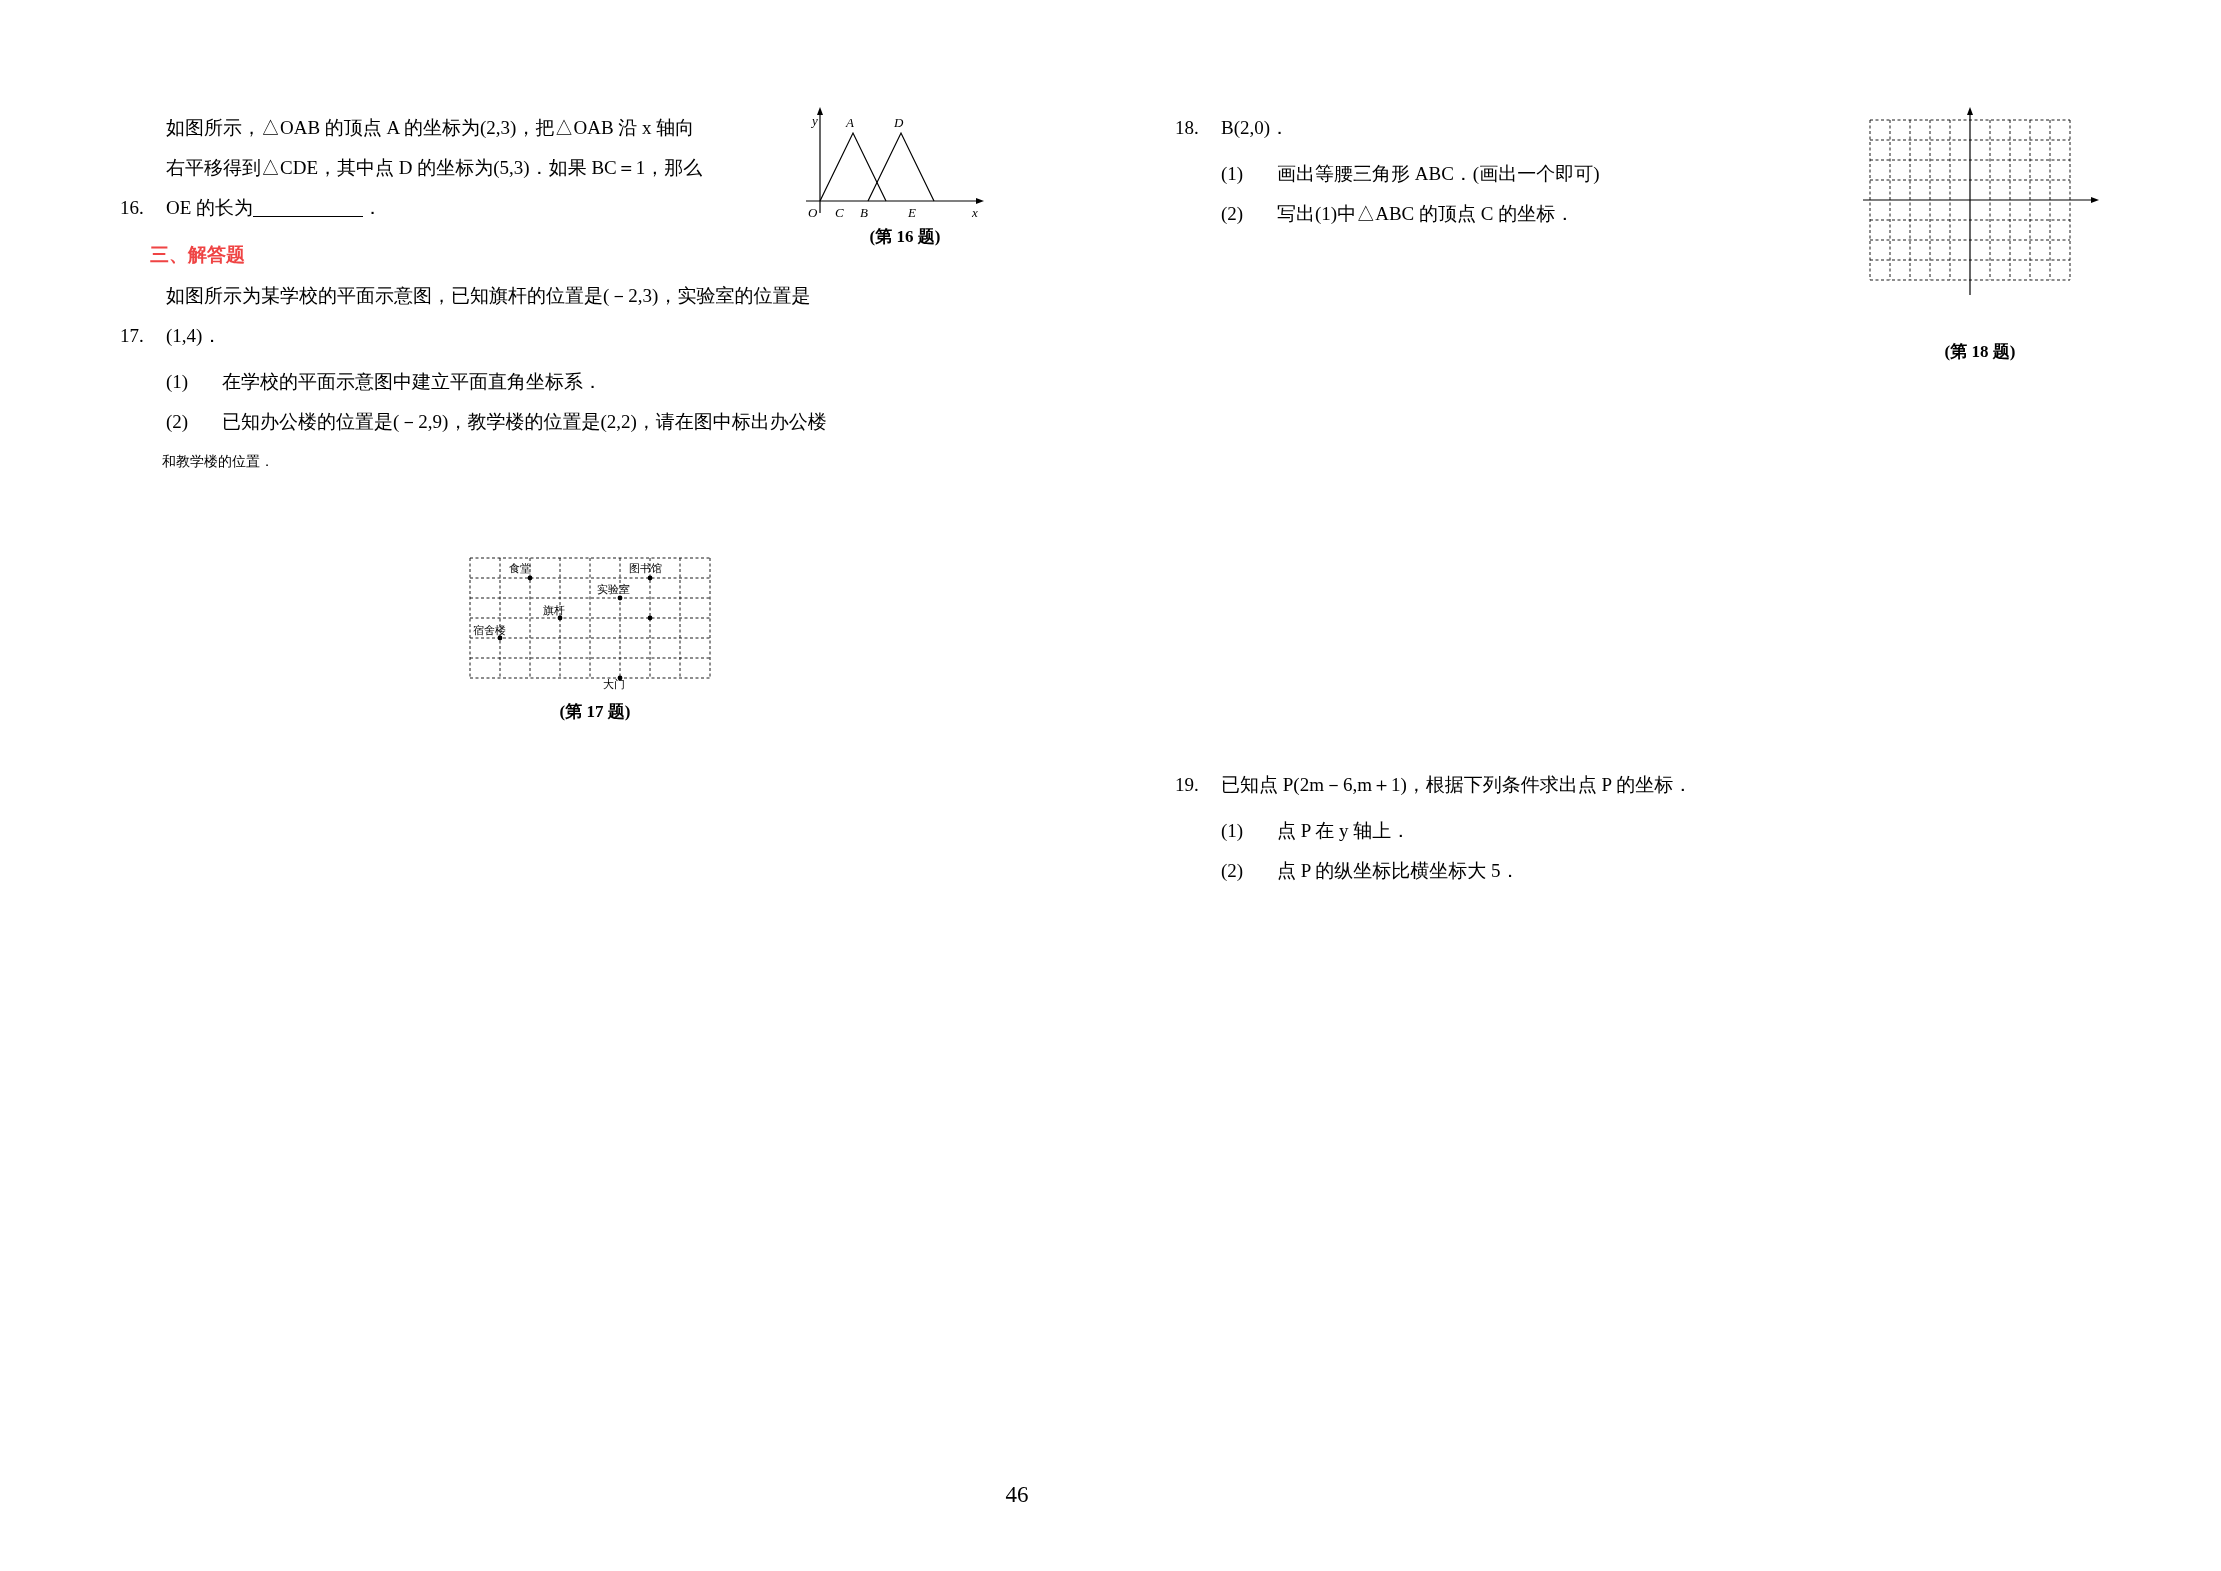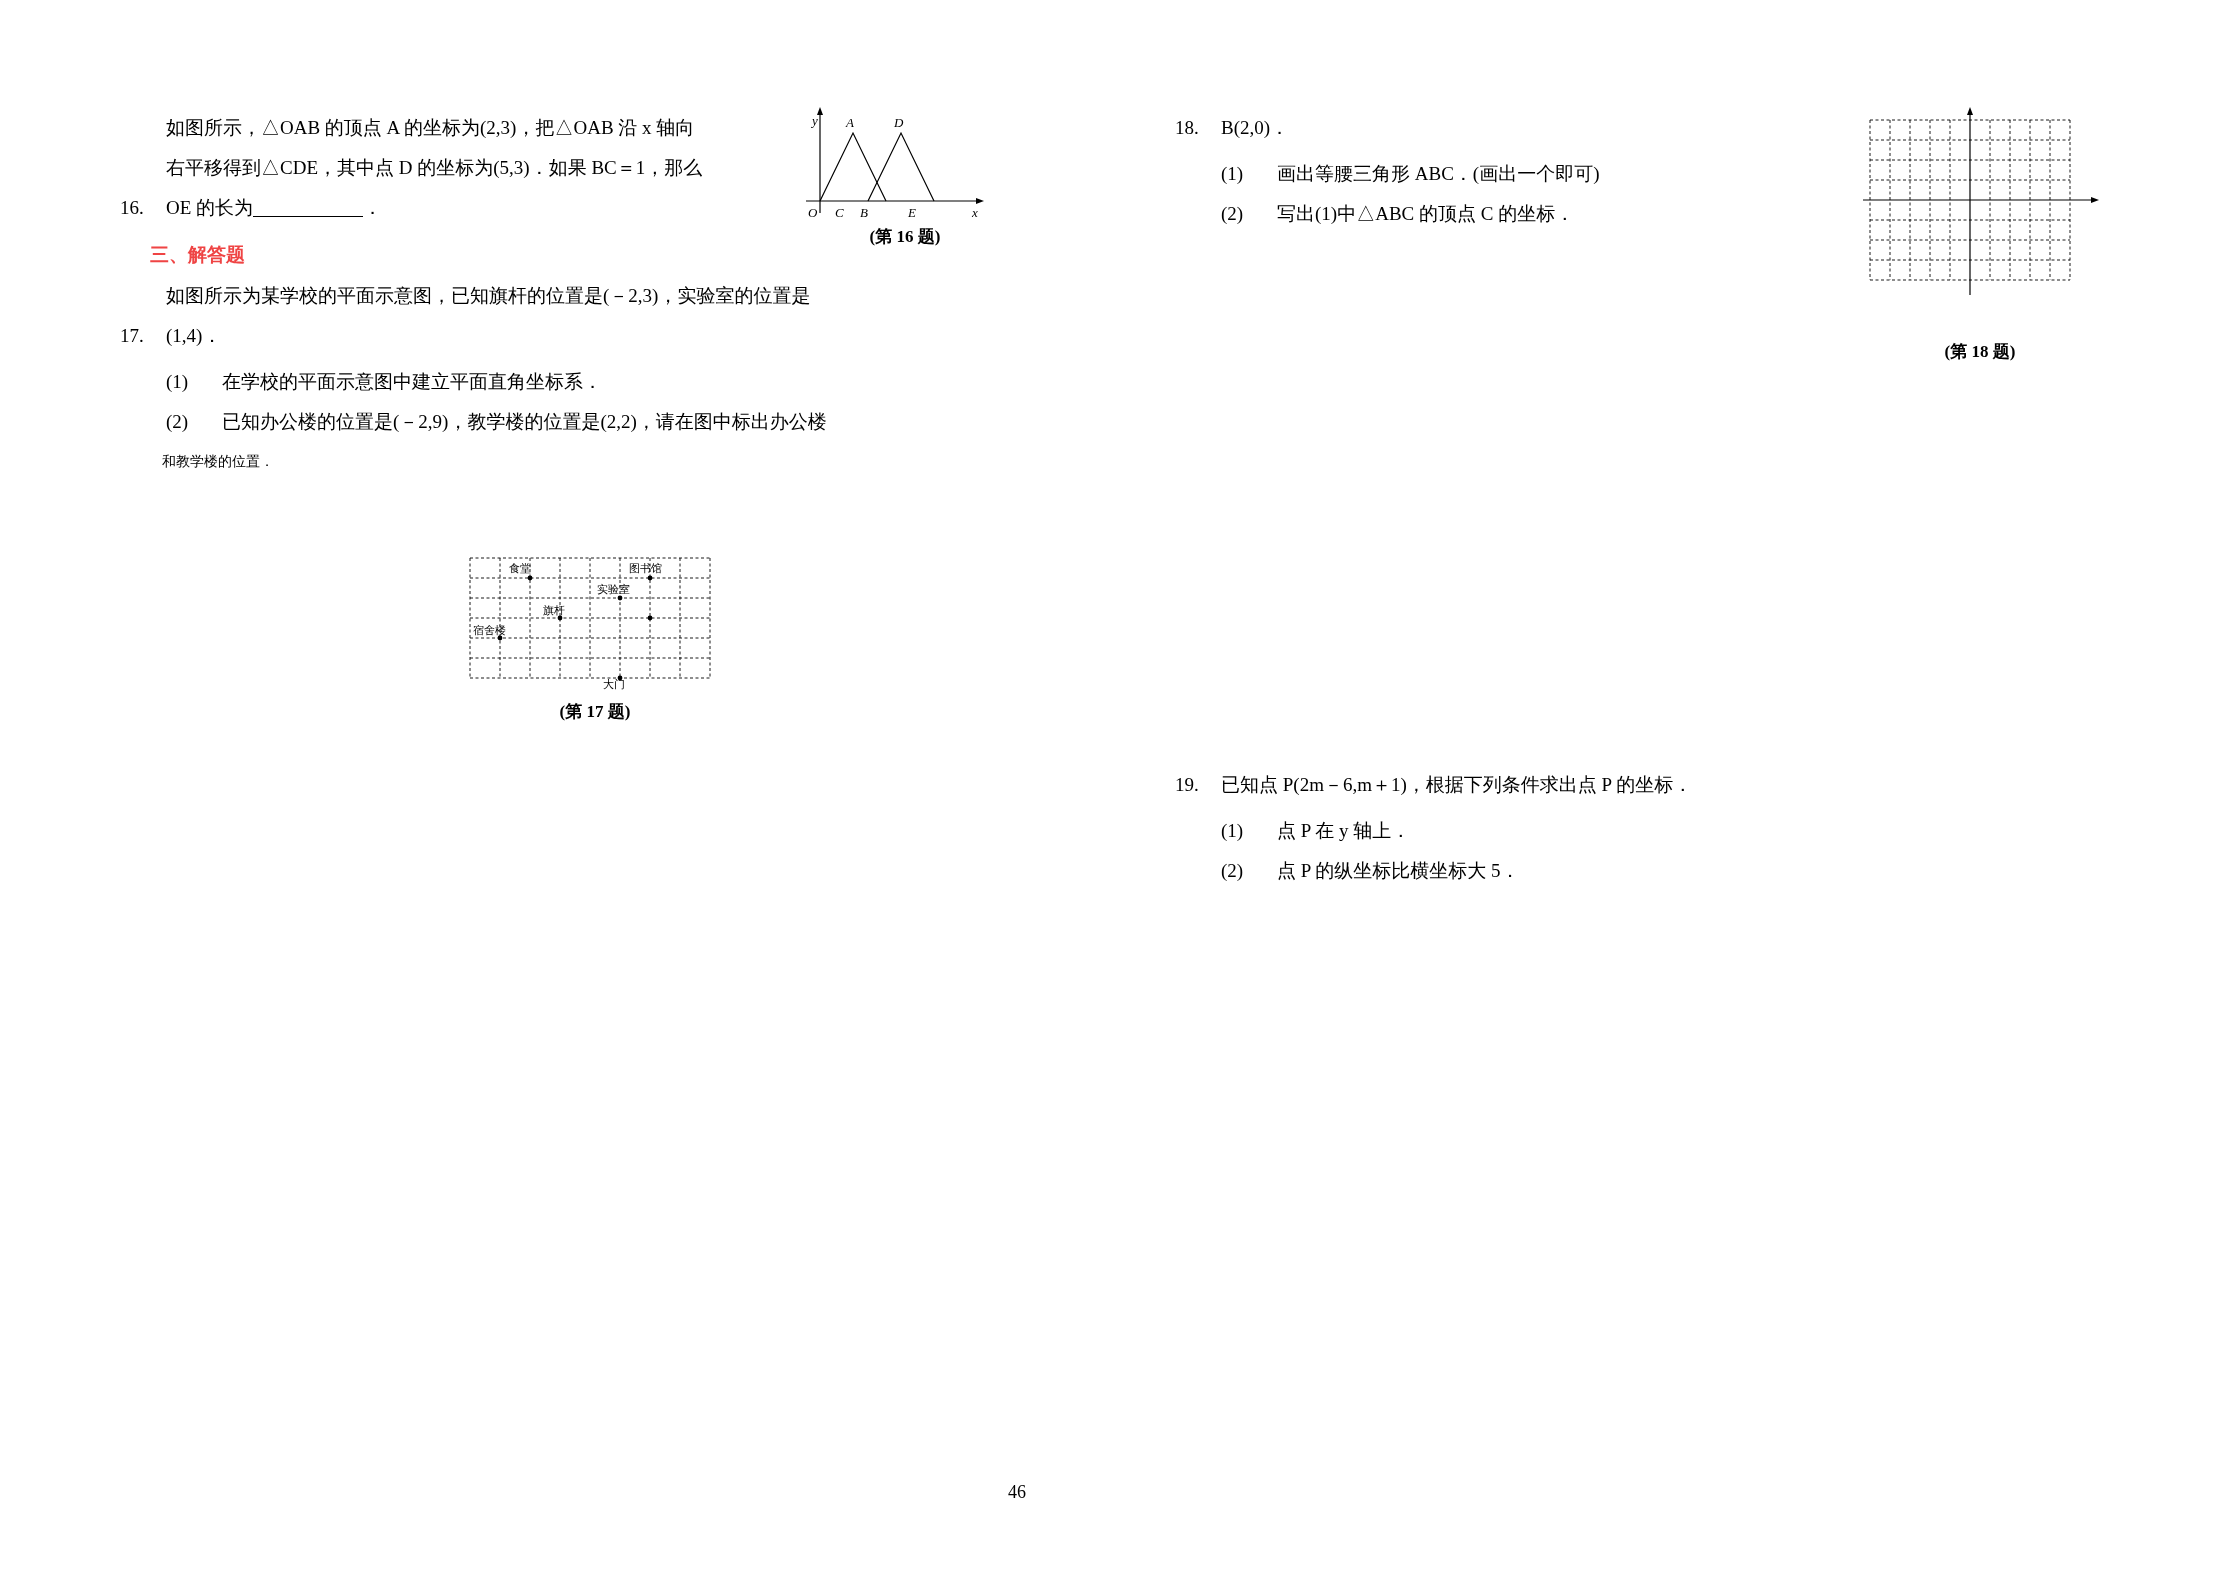--- a/index.html
+++ b/index.html
@@ -129,21 +129,21 @@
     top: 765px;
     width: 950px;
   }
 
   .pagenum {
     position: absolute;
     left: 0;
     top: 1482px;
     width: 2034px;
     text-align: center;
-    font-size: 18px;
+    font-size: 23px;
     font-family: "Liberation Serif", serif;
   }
 </style>
 </head>
 <body>
 
 <div class="page">
 
   <div class="col-left">
 

